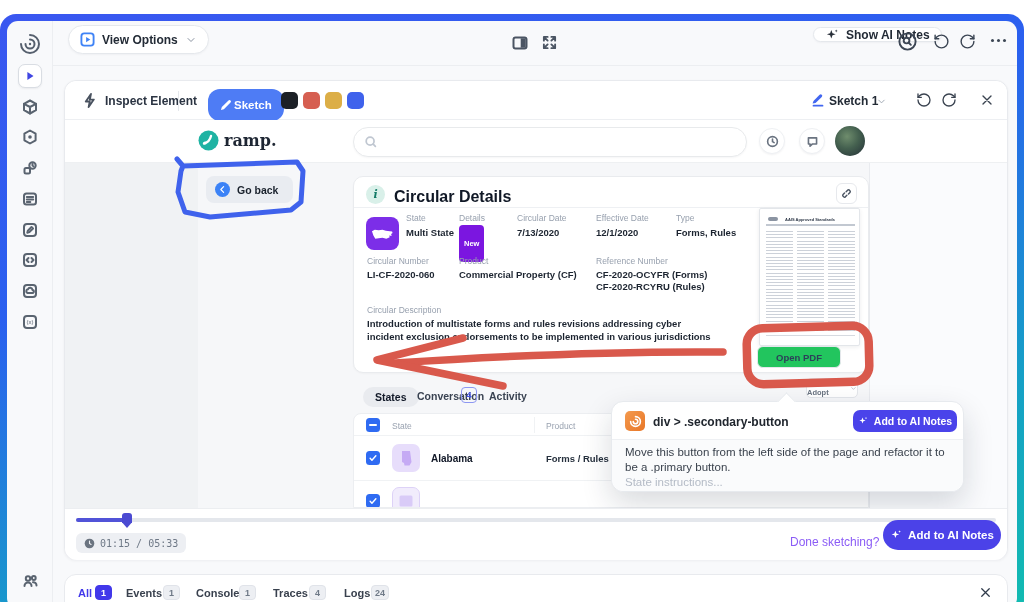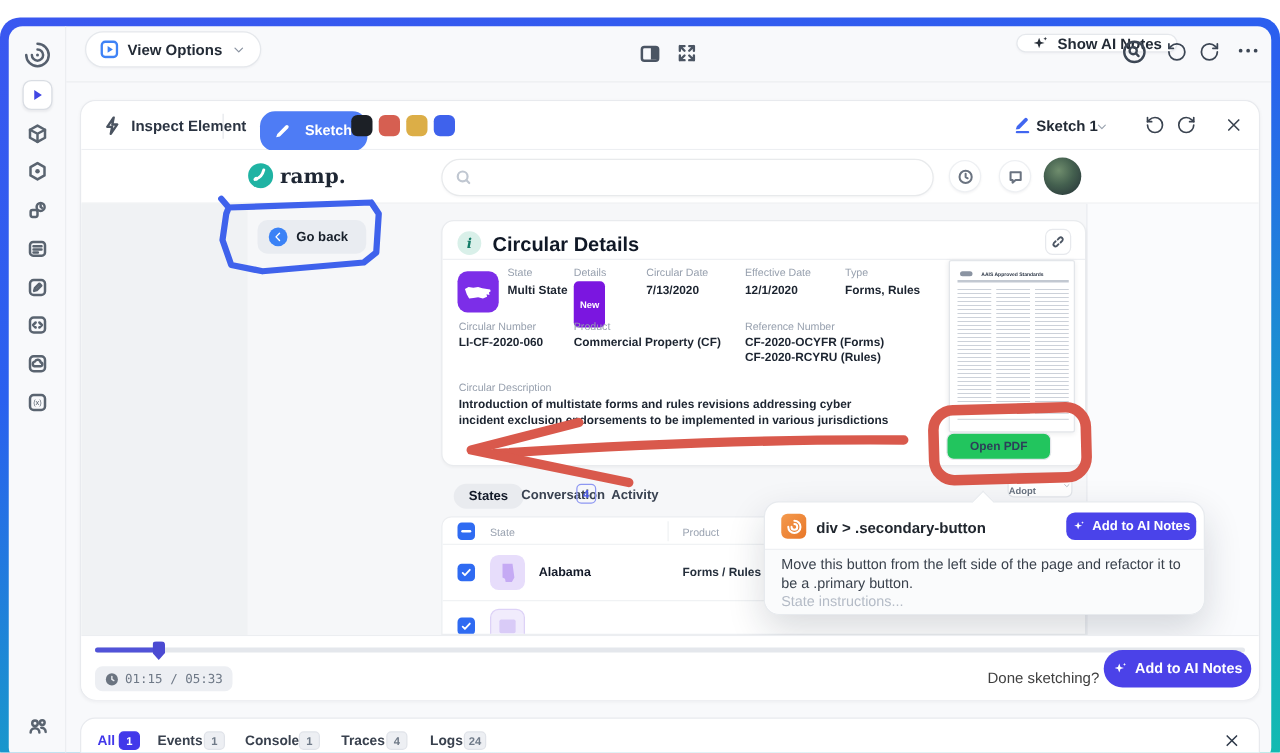--- a/index.html
+++ b/index.html
@@ -212,21 +212,21 @@
   <div class="panel">
 
     <div class="phead">
       <div class="abs" style="left:18px;top:12px;color:#4a5360">
         <svg class="ic" width="15" height="15" viewBox="0 0 16 16" stroke-width="1.3">
               <path d="M8.5 1L3 9h4.2L6 15l5.5-8H7.3z"></path>
             </svg>
       </div>
       <div class="abs" style="left:40px;top:13px;font-size:12px;font-weight:bold;color:#2b3442">Inspect Element</div>
       <div class="abs" style="left:113px;top:10px;width:1px;height:20px;background:#e5e8ec"></div>
-      <div class="abs" style="left:143px;top:8px;height:28px;border-radius:12px;background:#4e7cf5;display:flex;align-items:center;gap:12px;padding:16px 12px">
+      <div class="abs" style="left:143px;top:8px;height:28px;border-radius:12px;background:#4e7cf5;display:flex;align-items:center;gap:2px;padding:16px 12px">
         <svg width="12" height="12" viewBox="0 0 13 13">
               <path d="M1 11.8l1-3L9.2 1.6a1.5 1.5 0 0 1 2.2 2.2L4.2 11z" fill="#fff"></path>
             </svg>
         <span style="color:#fff;font-size:11.5px;font-weight:bold">Sketch</span>
       </div>
       <div class="swatch" style="left: 216px; background: rgb(28, 32, 38);"></div>
       <div class="swatch" style="left: 238px; background: rgb(214, 95, 81);"></div>
       <div class="swatch" style="left: 260px; background: rgb(220, 174, 71);"></div>
       <div class="swatch" style="left: 282px; background: rgb(63, 98, 236);"></div>
 
@@ -445,21 +445,21 @@
         <div class="abs" style="left:0;top:0;width:52px;height:4px;border-radius:2px;background:#5153d8"></div>
         <div class="abs" style="left:46px;top:-5px;width:10px;height:15px;background:#4b4ad2;border-radius:3px;clip-path:polygon(0 0,100% 0,100% 62%,50% 100%,0 62%)"></div>
       </div>
       <div class="abs" style="left:11px;top:24px;height:20px;display:flex;align-items:center;gap:5px;background:#edeff3;border-radius:6px;padding:0 8px">
         <svg width="11" height="11" viewBox="0 0 16 16">
               <circle cx="8" cy="8" r="7" fill="#6b7480"></circle>
               <path d="M8 4.5V8l2.3 1.4" stroke="#edeff3" stroke-width="1.6" fill="none" stroke-linecap="round"></path>
             </svg>
         <span style="font-family:'DejaVu Sans Mono',monospace;font-size:10px;color:#6e7886">01:15 / 05:33</span>
       </div>
-      <div class="abs" style="left:725px;top:26px;font-size:12px;color:#404040">Done sketching?</div>
+      <div class="abs" style="left:725px;top:26px;font-size:12px;color:#8b5cf6">Done sketching?</div>
       <div class="btn-indigo abs" style="left:818px;top:11px;width:118px;height:30px;border-radius:15px;font-size:11.5px;background:#4b42e8">
         <svg width="12" height="12" viewBox="0 0 20 20" style="color:#fff">
               <use href="#i-spark"></use>
             </svg>
         <span>Add to AI Notes</span>
       </div>
     </div>
   </div>
 
   <div class="abs" style="left:57px;top:553px;width:944px;height:46px;background:#fff;border:1px solid #e8eaee;border-radius:12px">

